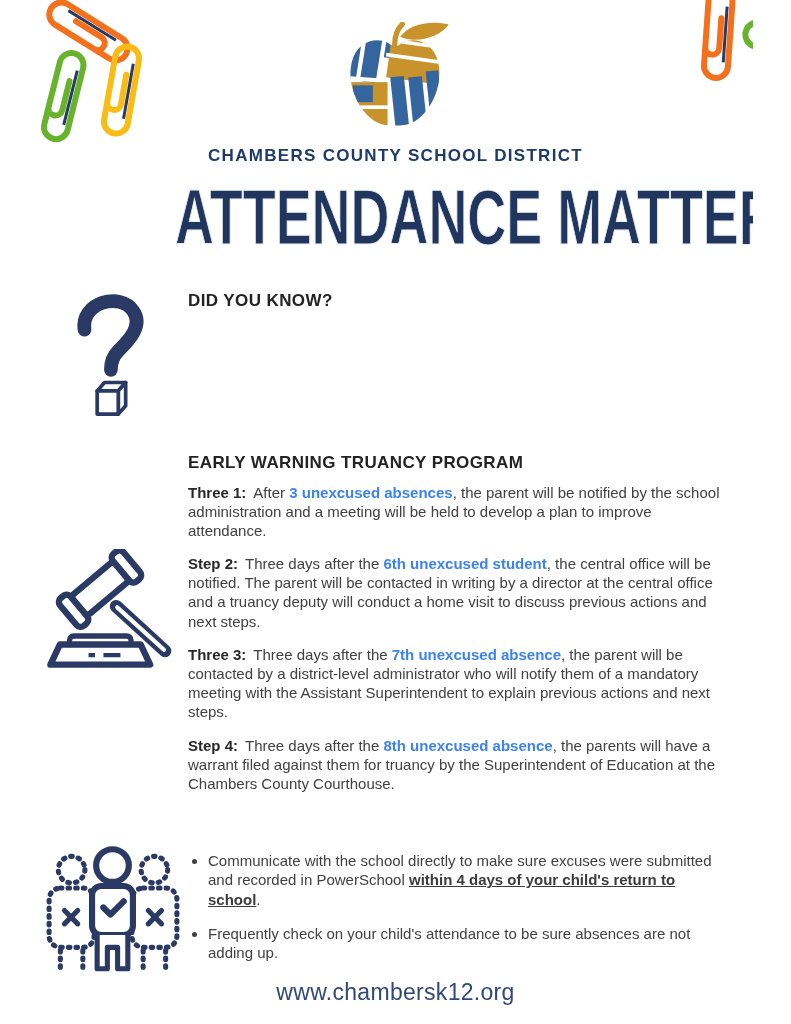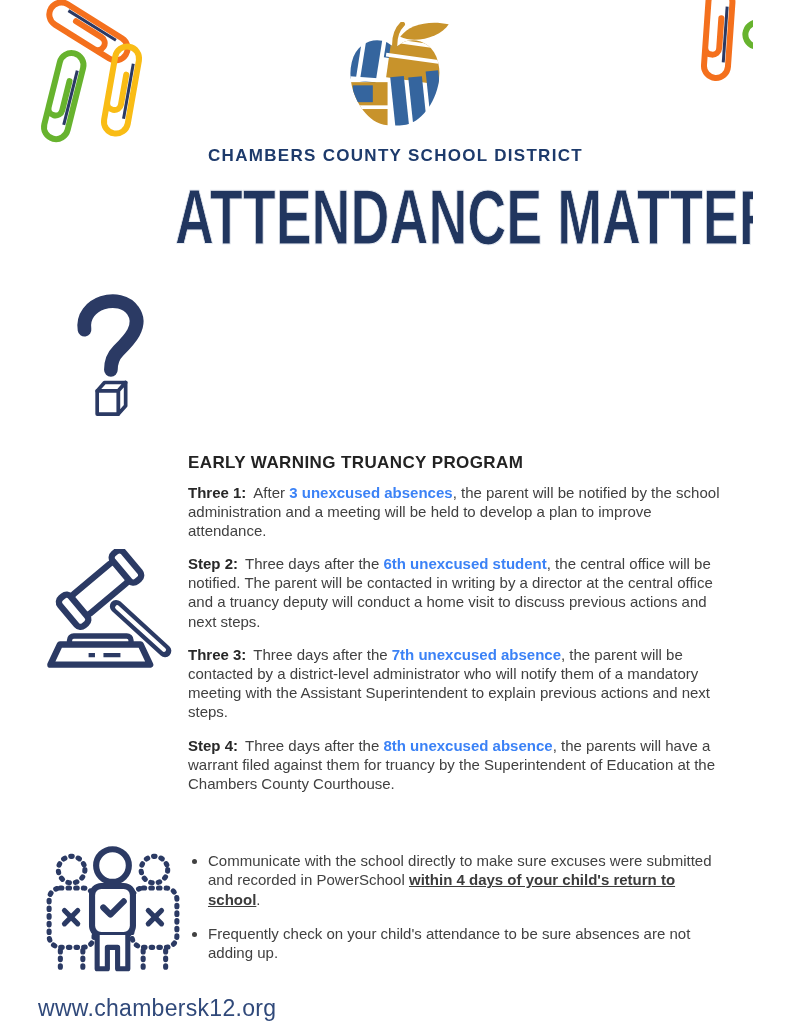--- a/index.html
+++ b/index.html
@@ -40,21 +40,21 @@
   .step-label { font-weight:700; color:#282828; margin-right:7px; }
   .b { font-weight:700; color:#3b82f6; }
   .bu { font-weight:700; text-decoration:underline; color:#3c3c3c; }
   .sec-dyk { margin-top:34px; }
   .sec-truancy { margin-top:30px; }
   .sec-priority { margin-top:44px; }
   .q-icon { margin-top:-6px; }
   .gavel-icon-box { margin-top:96px; }
   .people-icon-box { margin-top:-12px; }
   
-  .footer { margin-top:16px; }
+  .footer { text-align:center; }
   .website { font-size:23px; color:#30497a; letter-spacing:0.3px; }
 </style>
 </head>
 <body>
 
 <div class="page">
 
   <svg class="clip" style="left:30px;top:-22px;transform:rotate(-58deg);" width="46" height="110" viewBox="0 0 46 110">
     <path d="M30,24 L30,80" stroke="#2b3a64" stroke-width="3" fill="none"></path>
     <path d="M11,36 L11,84 A12,12 0 0 0 35,84 L35,20 A12,12 0 0 0 11,20 L11,66 A7,7 0 0 0 25,66 L25,36" stroke="#f4701d" stroke-width="6" fill="none" stroke-linecap="round"></path>
@@ -124,20 +124,21 @@
       <svg class="q-icon" width="116" height="138" viewBox="0 0 110 130">
         <path d="M28,42 C24,16 62,6 74,24 C84,38 70,52 60,62 C55,67 53,72 53,80" fill="none" stroke="#2b3a64" stroke-width="13" stroke-linecap="round"></path>
         <g stroke="#2b3a64" stroke-width="3.5" fill="#ffffff" stroke-linejoin="round">
           <polygon points="40,100 47,92 67,92 60,100"></polygon>
           <polygon points="60,100 67,92 67,114 60,122"></polygon>
           <rect x="40" y="100" width="20" height="22"></rect>
         </g>
       </svg>
     </div>
     <div>
+      <div class="sec-heading">DID YOU KNOW?</div>
     </div>
   </div>
 
   <div class="section sec-truancy">
     <div class="icon-cell">
       <svg class="gavel-icon-box" width="142" height="122" viewBox="0 0 130 115">
         <g transform="rotate(-40 52 38)">
           <rect x="22" y="26" width="62" height="24" rx="9" fill="#ffffff" stroke="#2b3a64" stroke-width="6"></rect>
           <rect x="14" y="21" width="13" height="34" rx="5" fill="#ffffff" stroke="#2b3a64" stroke-width="6"></rect>
           <rect x="79" y="21" width="13" height="34" rx="5" fill="#ffffff" stroke="#2b3a64" stroke-width="6"></rect>

